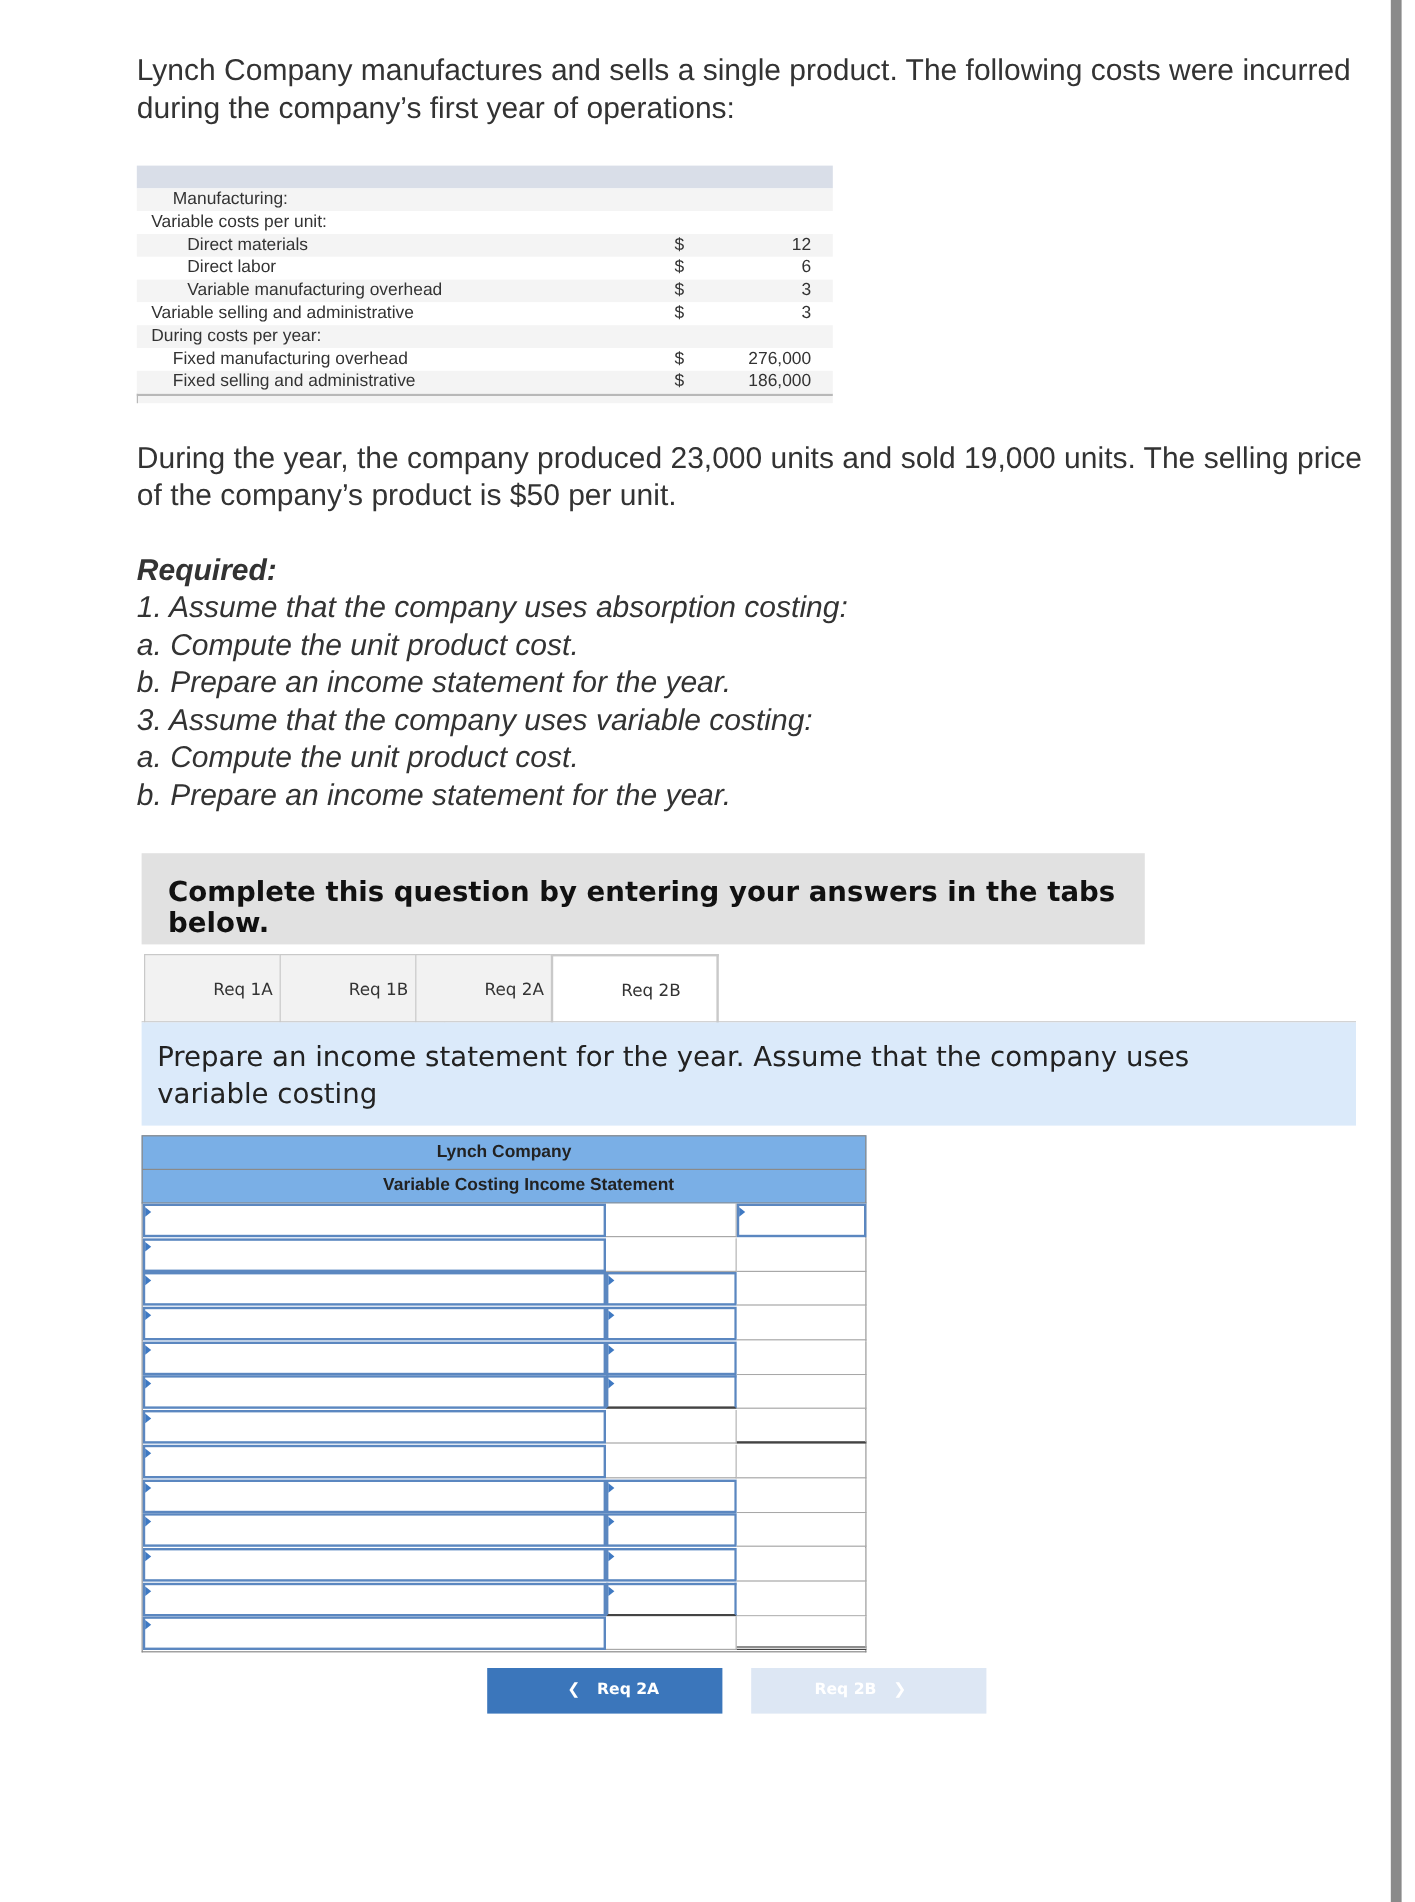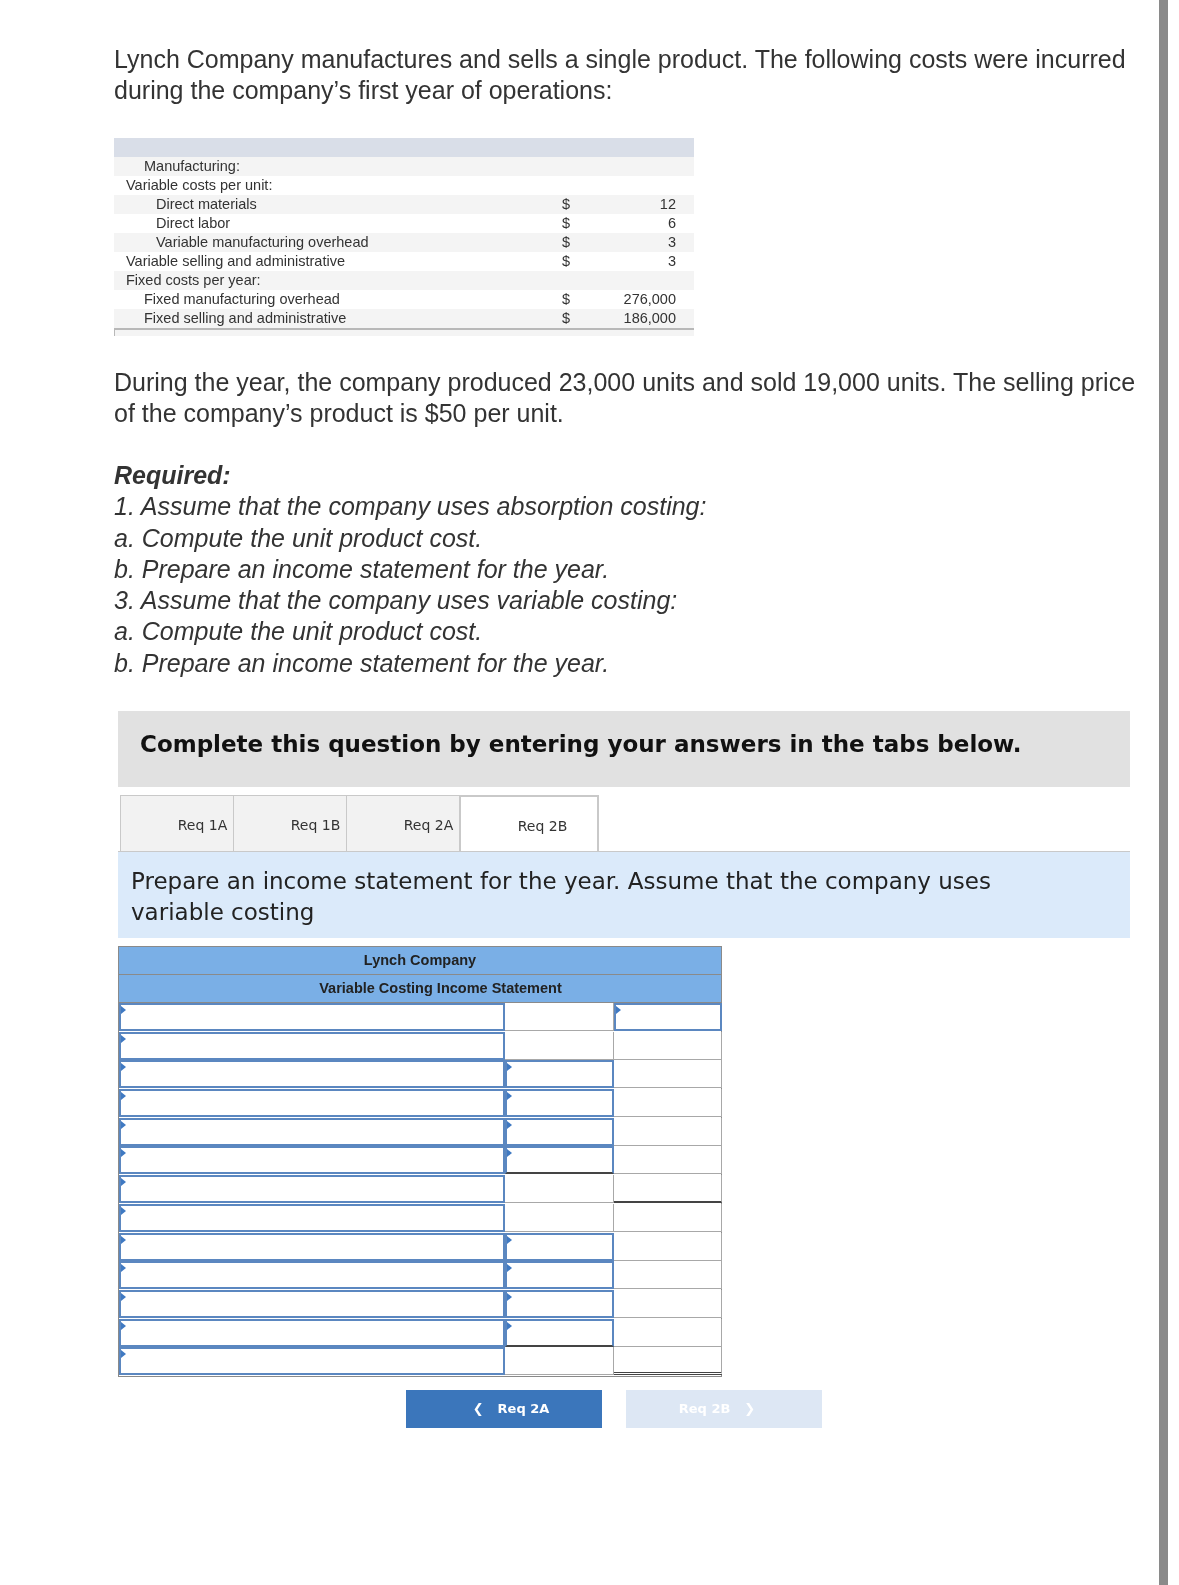--- a/index.html
+++ b/index.html
@@ -13,21 +13,21 @@
   .costs .row:nth-child(even) { background: #ffffff; }
   .costs .lbl { position: absolute; left: 12px; }
   .costs .l1 { left: 30px; }
   .costs .l2 { left: 42px; }
   .costs .dol { position: absolute; left: 448px; }
   .costs .val { position: absolute; right: 18px; }
   .costs .foot { height: 6px; border-top: 2px solid #b8b8b8; border-left: 1px solid #b8b8b8; background: #f4f4f4; }
   .para2 { position: absolute; left: 114px; top: 367px; width: 1040px; font-size: 25px; line-height: 31px; }
   .required { position: absolute; left: 114px; top: 460px; font-size: 25px; line-height: 31.3px; font-style: italic; }
   .required .rh { font-weight: bold; }
-  .banner { position: absolute; left: 118px; top: 711px; width: 1012px; height: 76px; background: #e1e1e1; }
+  .banner { position: absolute; left: 118px; top: 711px; width: 836px; height: 76px; background: #e1e1e1; }
   .banner span { position: absolute; left: 22px; top: 20px; font-family: "DejaVu Sans", sans-serif; font-weight: bold; font-size: 23px; color: #111; }
   .tabs { position: absolute; left: 118px; top: 795px; height: 57px; width: 1012px; }
   .tab { position: absolute; top: 0; height: 56px; width: 109px; background: #f2f2f2; border: 1px solid #c9c9c9; border-bottom: none; font-family: "DejaVu Sans", sans-serif; font-size: 14px; color: #333; text-align: center; line-height: 58px; cursor: pointer; padding-left: 27px; }
   .tab.active { background: #ffffff; border: 2px solid #c9c9c9; border-bottom: none; height: 57px; }
   .tabline { position: absolute; left: 118px; top: 851px; width: 1012px; height: 1px; background: #c9c9c9; }
   .instr { position: absolute; left: 118px; top: 852px; width: 1012px; height: 86px; background: #dbeafa; }
   .instr span { position: absolute; left: 13px; top: 14px; width: 960px; font-family: "DejaVu Sans", sans-serif; font-size: 23px; line-height: 31px; color: #222; }
   .stmt { position: absolute; left: 118px; top: 946px; width: 604px; }
   .stmt .title { height: 27px; background: #7aafe6; border: 1px solid #8a8a8a; text-align: center; line-height: 27px; font-weight: bold; font-size: 14.5px; color: #222; }
   .stmt .title + .title { border-top: none; padding-left: 41px; }
@@ -80,21 +80,21 @@
         <span class="lbl l2">Variable manufacturing overhead</span>
         <span class="dol">$</span>
         <span class="val">3</span>
       </div>
       <div class="row">
         <span class="lbl">Variable selling and administrative</span>
         <span class="dol">$</span>
         <span class="val">3</span>
       </div>
       <div class="row">
-        <span class="lbl">Fixed costs per year:</span>
+        <span class="lbl">During costs per year:</span>
         <span class="dol"></span>
         <span class="val"></span>
       </div>
       <div class="row">
         <span class="lbl l1">Fixed manufacturing overhead</span>
         <span class="dol">$</span>
         <span class="val">276,000</span>
       </div>
       <div class="row">
         <span class="lbl l1">Fixed selling and administrative</span>

